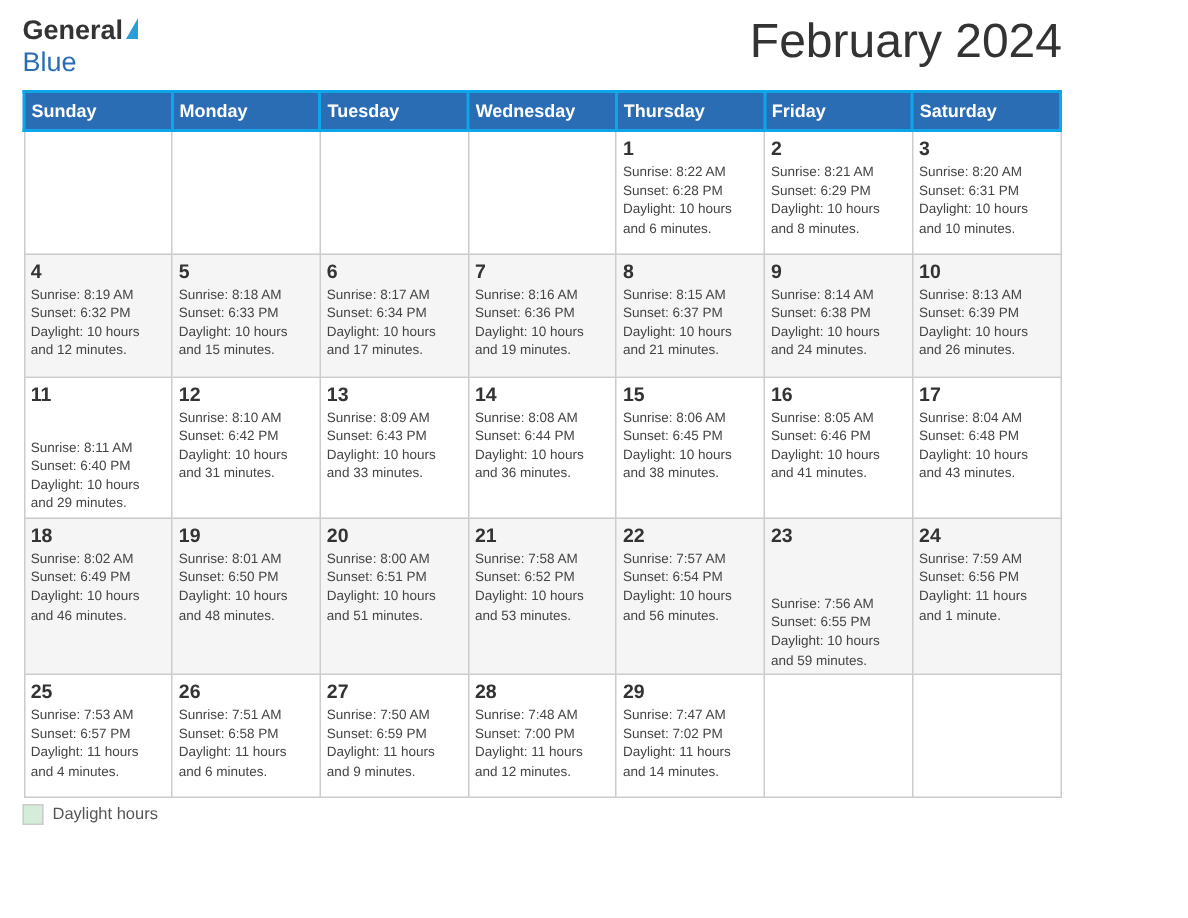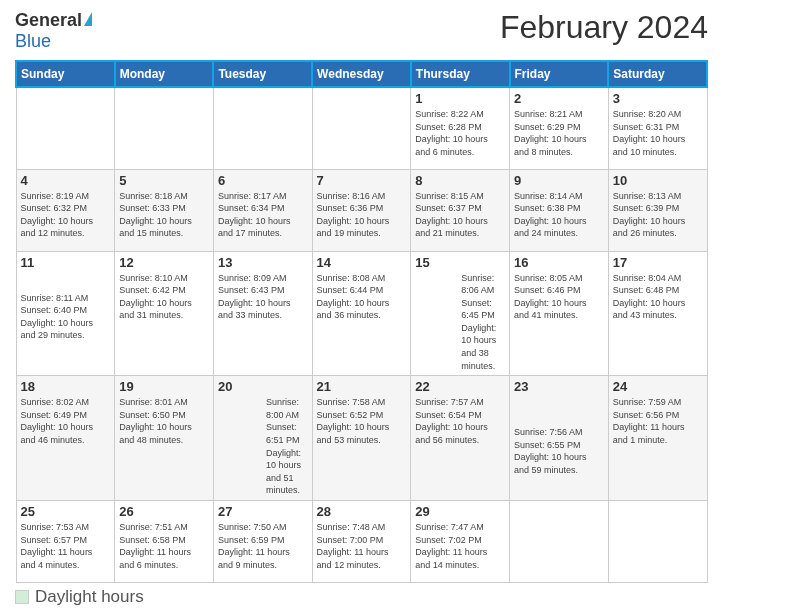--- a/index.html
+++ b/index.html
@@ -59,21 +59,21 @@
     }
     .subtitle {
       font-size: 14px;
       color: #555;
     }
     .legend {
       display: flex;
       align-items: center;
       gap: 6px;
       margin-top: 4px;
-      font-size: 17px;
+      font-size: 11px;
       color: #555;
     }
     .legend-box {
       width: 14px;
       height: 14px;
       background: #d4edda;
       border: 1px solid #ccc;
     }
     table {
       width: 100%;
@@ -253,21 +253,21 @@
           </td>
           <td>
             <span class="day-num">14</span>
             <div class="day-info" style="white-space: pre-line;">Sunrise: 8:08 AM
 Sunset: 6:44 PM
 Daylight: 10 hours
 and 36 minutes.</div>
           </td>
           <td>
             <span class="day-num">15</span>
-            <div class="day-info" style="white-space: pre-line; margin-left: 46px;">Sunrise: 8:06 AM
+            <div class="day-info" style="white-space: pre-line;">Sunrise: 8:06 AM
 Sunset: 6:45 PM
 Daylight: 10 hours
 and 38 minutes.</div>
           </td>
           <td>
             <span class="day-num">16</span>
             <div class="day-info" style="white-space: pre-line;">Sunrise: 8:05 AM
 Sunset: 6:46 PM
 Daylight: 10 hours
 and 41 minutes.</div>
@@ -290,21 +290,21 @@
           </td>
           <td>
             <span class="day-num">19</span>
             <div class="day-info" style="white-space: pre-line;">Sunrise: 8:01 AM
 Sunset: 6:50 PM
 Daylight: 10 hours
 and 48 minutes.</div>
           </td>
           <td>
             <span class="day-num">20</span>
-            <div class="day-info" style="white-space: pre-line; margin-left: 48px;">Sunrise: 8:00 AM
+            <div class="day-info" style="white-space: pre-line;">Sunrise: 8:00 AM
 Sunset: 6:51 PM
 Daylight: 10 hours
 and 51 minutes.</div>
           </td>
           <td>
             <span class="day-num">21</span>
             <div class="day-info" style="white-space: pre-line;">Sunrise: 7:58 AM
 Sunset: 6:52 PM
 Daylight: 10 hours
 and 53 minutes.</div>

